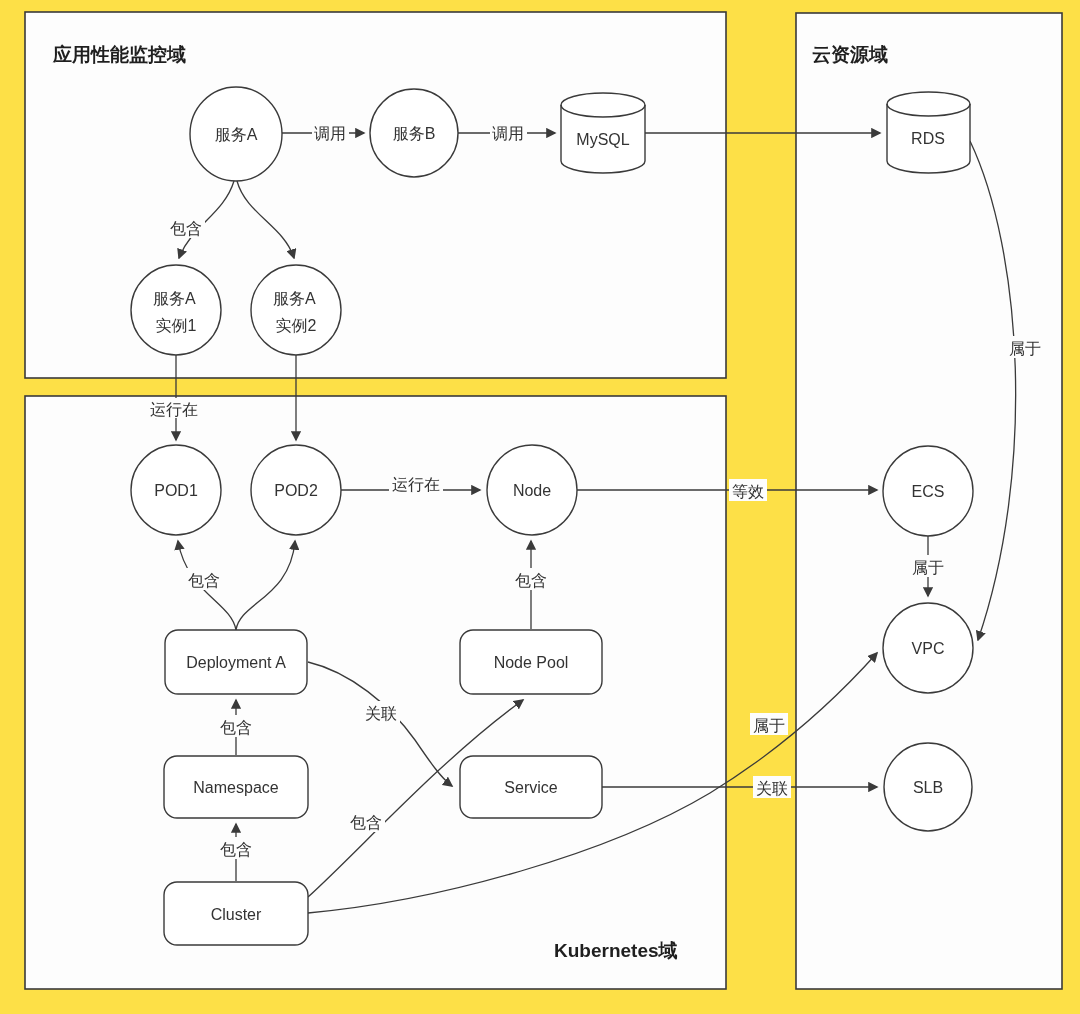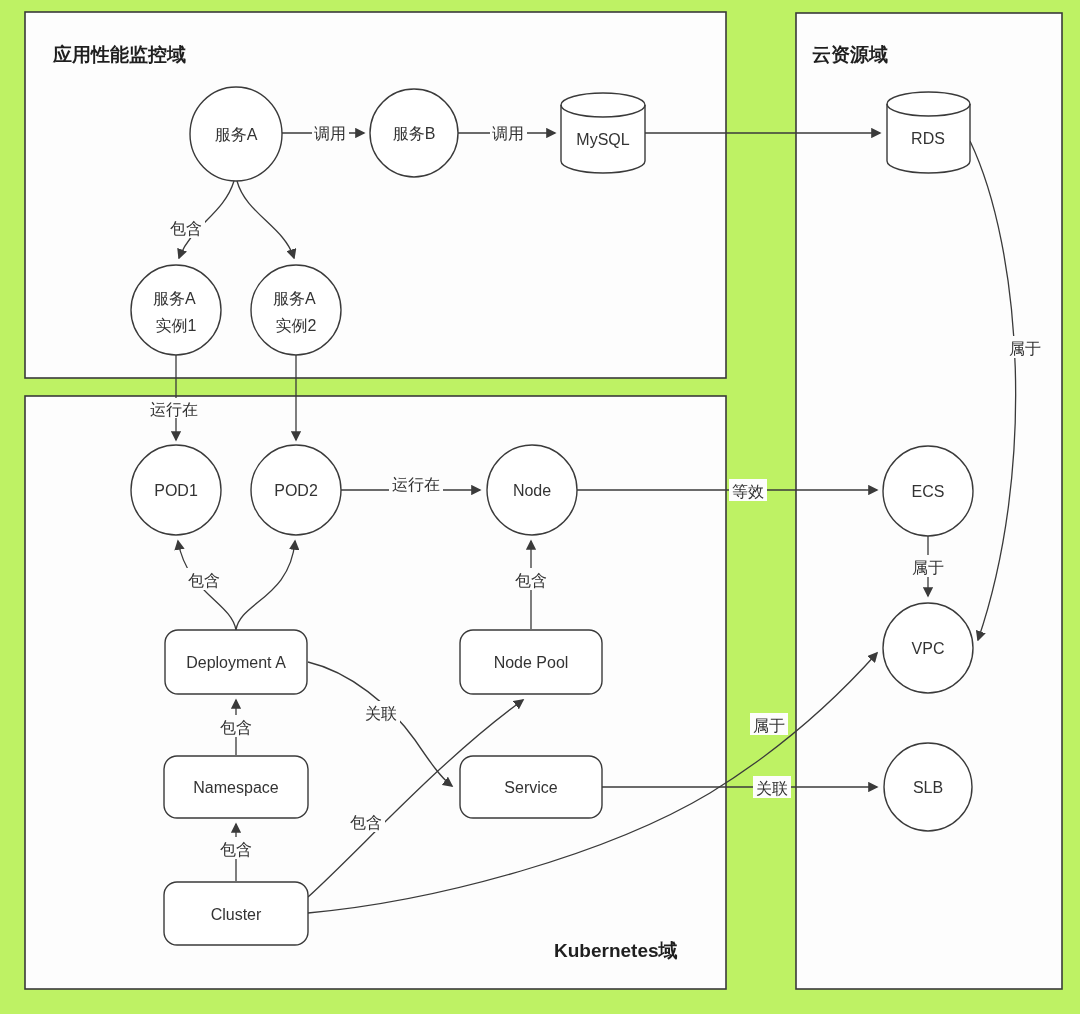--- a/index.html
+++ b/index.html
@@ -5,21 +5,21 @@
   html, body {
     margin: 0;
     padding: 0;
     background: #fdfdfd;
     font-family: "Liberation Sans", "DejaVu Sans", sans-serif;
   }
   .canvas-wrap {
     width: 1080px;
     height: 1014px;
     position: relative;
-    background: #bef264;
+    background: #fde047;
   }
   svg { display: block; }
   .domain-box {
     fill: #fdfdfd;
     stroke: #3a3a3a;
     stroke-width: 1.6;
   }
   .node-shape {
     fill: #ffffff;
     stroke: #3a3a3a;

